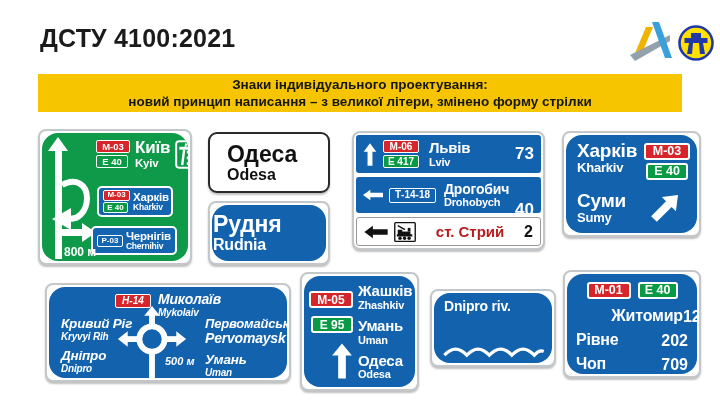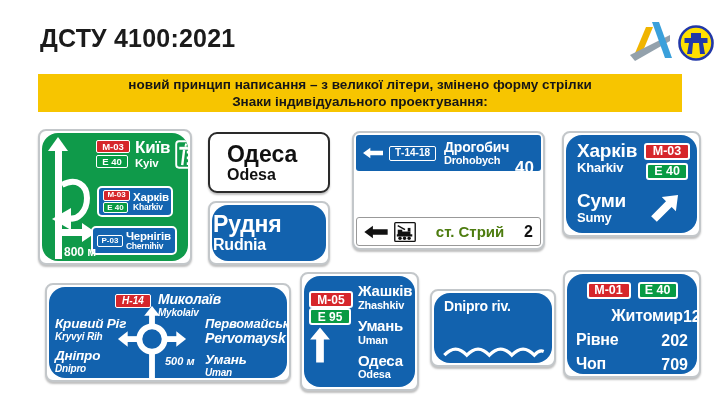--- a/index.html
+++ b/index.html
@@ -54,22 +54,22 @@
     <circle cx="18" cy="18" r="16.5" fill="#FFE000" stroke="#2238A8" stroke-width="2.6"></circle>
     <g fill="#2238A8">
       <rect x="13" y="8" width="10" height="5"></rect>
       <rect x="6.5" y="13" width="23" height="5"></rect>
       <polygon points="11,18 9,29 14,29 15,18"></polygon>
       <polygon points="21,18 22,29 27,29 25,18"></polygon>
     </g>
   </svg>
 
   <div class="banner">
+    <div>Знаки індивідуального проектування:</div>
     <div>новий принцип написання – з великої літери, змінено форму стрілки</div>
-    <div>Знаки індивідуального проектування:</div>
   </div>
 
   <div class="sign" style="left:38px; top:129px; width:154px; height:136px;">
     <div class="field green">
       <svg style="position:absolute; left:2px; top:4px;" width="54" height="122" viewBox="0 0 54 122">
         <g fill="#fff">
           <polygon points="14,0 4,14 24,14"></polygon>
           <rect x="11" y="12" width="7" height="110"></rect>
           <polygon points="27,71 27,93 8,82"></polygon>
           <rect x="18" y="92" width="20" height="7"></rect>
@@ -123,20 +123,34 @@
   </div>
 
   <div class="sign" style="left:208px; top:201px; width:122px; height:64px;">
     <div class="field blue" style="display:flex; flex-direction:column; justify-content:center; padding-left:1px;">
       <span class="nm" style="font-size:23px;">Рудня</span>
       <span class="lt" style="font-size:16px;">Rudnia</span>
     </div>
   </div>
 
   <div class="sign" style="left:352px; top:131px; width:193px; height:119px; display:flex; flex-direction:column; justify-content:space-between;">
+    <div class="row blue" style="height:38px;">
+      <svg width="14" height="25" viewBox="0 0 20 32">
+        <path d="M10 0 L19 12 L13.5 12 L13.5 32 L6.5 32 L6.5 12 L1 12 Z" fill="#fff"></path>
+      </svg>
+      <div class="col" style="gap:2px;">
+        <span class="bdg bred thin" style="width:36px; height:13px; font-size:10px;">М-06</span>
+        <span class="bdg bgreen thin" style="width:36px; height:13px; font-size:10px;">E 417</span>
+      </div>
+      <div class="col" style="flex:1; padding-left:4px;">
+        <span class="nm" style="font-size:15px;">Львів</span>
+        <span class="lt" style="font-size:11px;">Lviv</span>
+      </div>
+      <span class="km" style="font-size:17px;">73</span>
+    </div>
     <div class="row blue" style="height:36px;">
       <svg width="24" height="14" viewBox="0 0 30 18">
         <path d="M0 9 L11 1 L11 5.5 L30 5.5 L30 12.5 L11 12.5 L11 17 Z" fill="#fff"></path>
       </svg>
       <span class="bdg boutl thin" style="height:15px; padding:0 5px; font-size:10px;">Т-14-18</span>
       <div class="col" style="flex:1; padding-left:2px;">
         <span class="nm" style="font-size:14px;">Дрогобич</span>
         <span class="lt" style="font-size:11px;">Drohobych</span>
       </div>
       <span class="km" style="font-size:17px;margin-top:30px;">40</span>
@@ -151,21 +165,21 @@
         <g fill="#111">
           <rect x="4" y="8.5" width="5" height="6"></rect>
           <rect x="8" y="10.5" width="10" height="4"></rect>
           <rect x="15" y="6.5" width="3" height="4"></rect>
           <rect x="3" y="13.5" width="17" height="2.5"></rect>
           <circle cx="6.5" cy="17.8" r="1.9"></circle>
             <circle cx="11.5" cy="17.8" r="1.9"></circle>
             <circle cx="16.5" cy="17.8" r="1.9"></circle>
         </g>
       </svg>
-      <span style="flex:1; text-align:center; font-size:15px; font-weight:700; color:#4d7c0f;">ст. Стрий</span>
+      <span style="flex:1; text-align:center; font-size:15px; font-weight:700; color:#b91c1c;">ст. Стрий</span>
       <span style="font-size:16px; font-weight:700; color:#111;">2</span>
     </div>
   </div>
 
   <div class="sign" style="left:562px; top:131px; width:139px; height:106px;">
     <div class="field blue">
       <div class="col" style="position:absolute; left:11px; top:6px;">
         <span class="nm" style="font-size:19px;">Харків</span>
         <span class="lt" style="font-size:13px;">Kharkiv</span>
       </div>
@@ -187,21 +201,21 @@
 
   <div class="sign" style="left:45px; top:283px; width:246px; height:99px;font-style:italic;">
     <div class="field blue">
       <div style="position:absolute; left:0; top:5px; width:100%; display:flex; justify-content:center; gap:7px;">
         <span class="bdg bred thin" style="width:36px; height:14px; font-size:10px; margin-top:2px;">Н-14</span>
         <div class="col">
           <span class="nm" style="font-size:14px;">Миколаїв</span>
           <span class="lt" style="font-size:10px;">Mykolaiv</span>
         </div>
       </div>
-      <div class="col" style="position:absolute; left:6px; top:30px; gap:7px;">
+      <div class="col" style="position:absolute; left:12px; top:30px; gap:7px;">
         <div class="col">
           <span class="nm" style="font-size:13.5px;">Кривий Ріг</span>
           <span class="lt" style="font-size:10px;">Kryvyi Rih</span>
         </div>
         <div class="col">
           <span class="nm" style="font-size:13.5px;">Дніпро</span>
           <span class="lt" style="font-size:10px;">Dnipro</span>
         </div>
       </div>
       <div class="col" style="position:absolute; left:156px; top:30px; gap:7px;">
@@ -225,21 +239,21 @@
             <rect x="47" y="31" width="14" height="6"></rect>
           <rect x="32" y="46" width="6" height="28"></rect>
         </g>
       </svg>
       <span class="km" style="position:absolute; left:116px; top:68px; font-size:11px;">500 м</span>
     </div>
   </div>
 
   <div class="sign" style="left:300px; top:272px; width:119px; height:119px;">
     <div class="field blue">
-      <div class="col" style="position:absolute; left:5px; top:15px; align-items:flex-start;">
+      <div class="col" style="position:absolute; left:5px; top:15px; gap:8px; align-items:flex-end;">
         <span class="bdg bred" style="width:44px; height:17px; font-size:12px;">М-05</span>
         <span class="bdg bgreen" style="width:42px; height:17px; font-size:12px;">E 95</span>
         <svg width="22" height="40" viewBox="0 0 20 32">
           <path d="M10 0 L19 11 L13.5 11 L13.5 32 L6.5 32 L6.5 11 L1 11 Z" fill="#fff"></path>
         </svg>
       </div>
       <div class="col" style="position:absolute; left:54px; top:7px; gap:7px;">
         <div class="col">
           <span class="nm" style="font-size:15px;">Жашків</span>
           <span class="lt" style="font-size:11px;">Zhashkiv</span>

